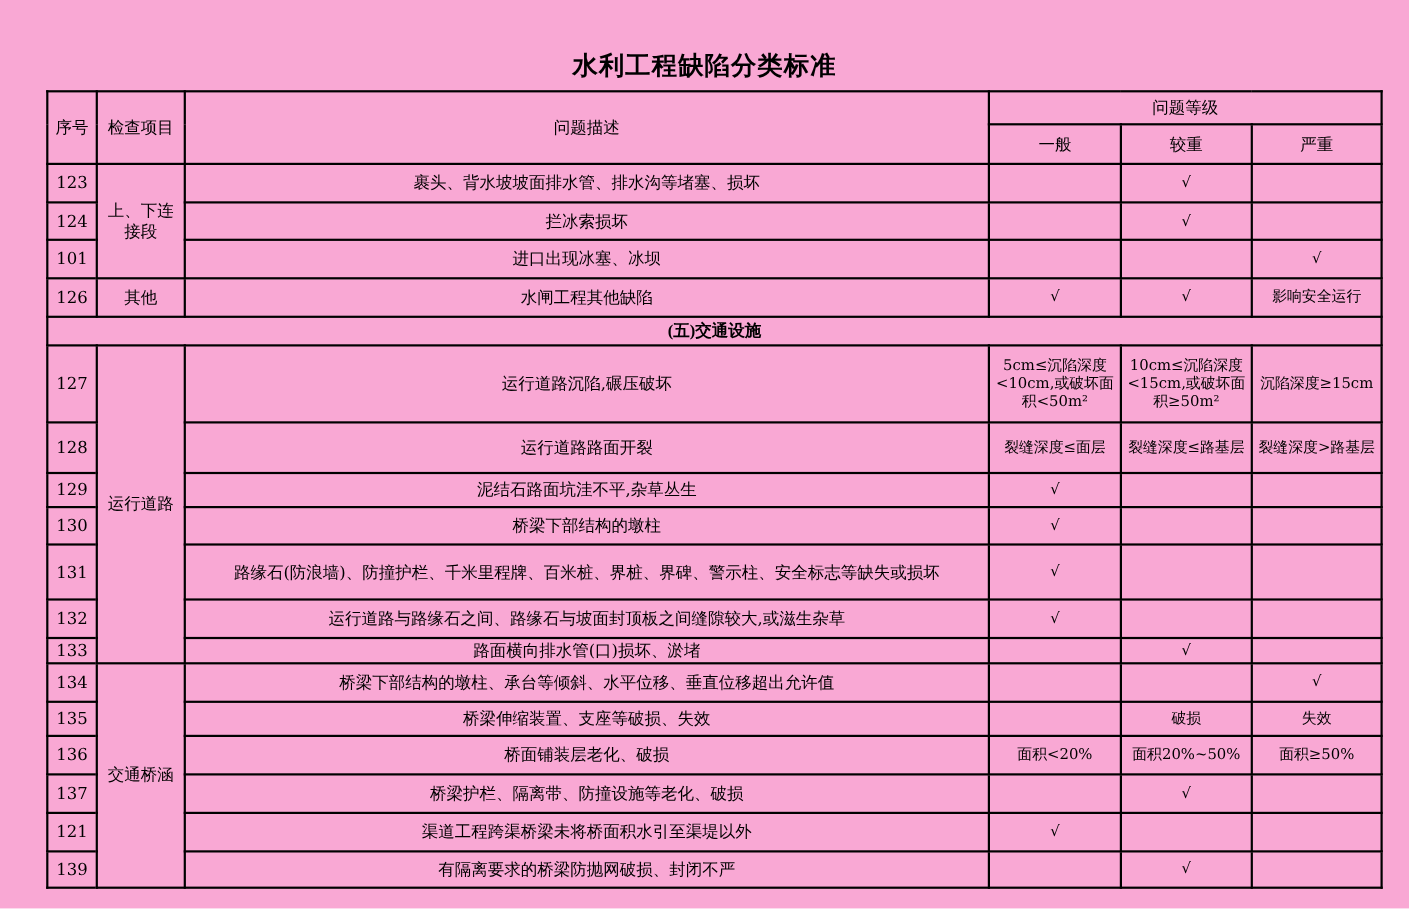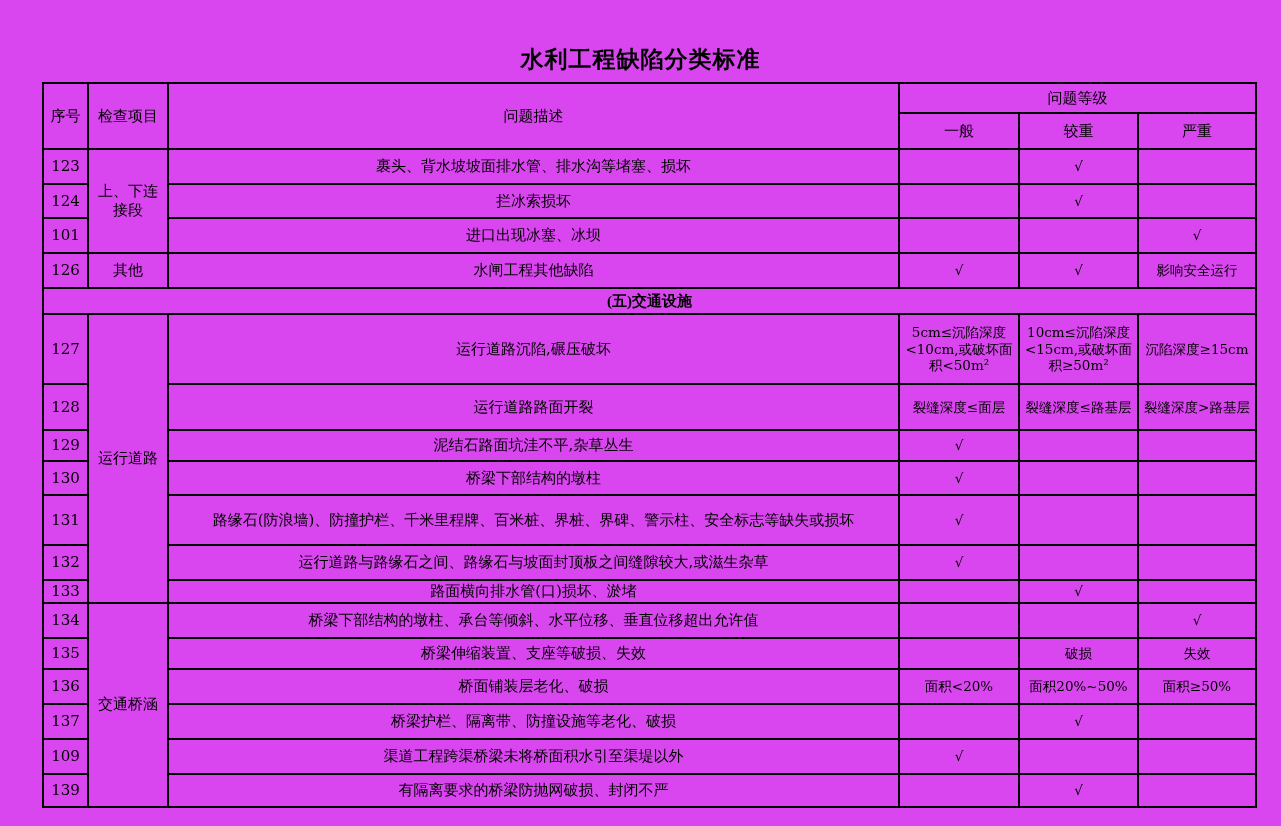--- a/index.html
+++ b/index.html
@@ -1,20 +1,20 @@
 <!DOCTYPE html>
 <html><head>
 <meta charset="utf-8">
 <style>
   html,body{margin:0;padding:0;background:#fff;}
   .page{
     position:relative;
     width:1281px;
     height:826px;
-    background:#d946ef;
+    background:#f9a8d4;
     overflow:hidden;
     font-family:"DejaVu Serif","Liberation Serif",serif;
     color:#000;
   }
   .doc-title{
     position:absolute;
     top:44px;
     left:0;
     width:100%;
     text-align:center;
@@ -213,21 +213,21 @@
 
     <tr style="height:35px">
       <td class="num">137</td>
       <td class="desc">桥梁护栏、隔离带、防撞设施等老化、破损</td>
       <td class="grade-val"></td>
       <td class="grade-val">√</td>
       <td class="grade-val"></td>
     </tr>
 
     <tr style="height:35px">
-      <td class="num">109</td>
+      <td class="num">121</td>
       <td class="desc">渠道工程跨渠桥梁未将桥面积水引至渠堤以外</td>
       <td class="grade-val">√</td>
       <td class="grade-val"></td>
       <td class="grade-val"></td>
     </tr>
 
     <tr style="height:33px">
       <td class="num">139</td>
       <td class="desc">有隔离要求的桥梁防抛网破损、封闭不严</td>
       <td class="grade-val"></td>

